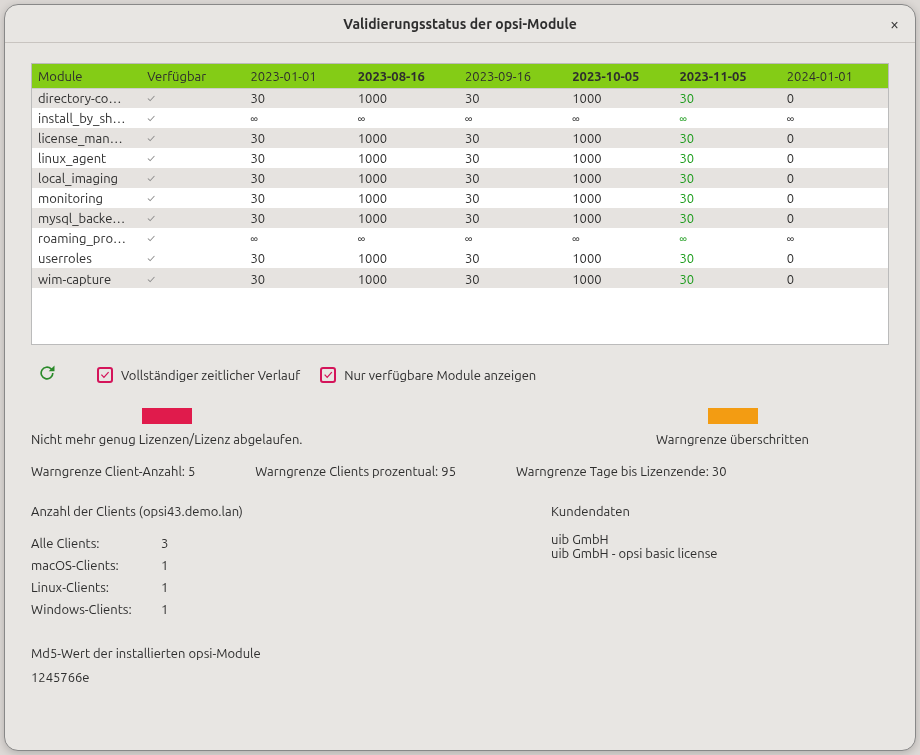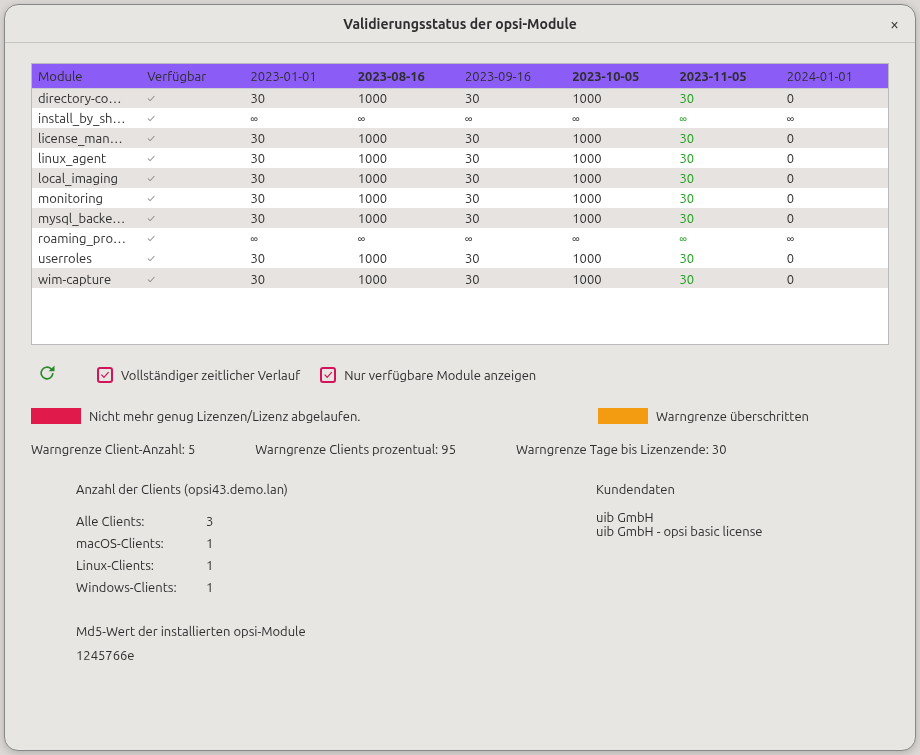--- a/index.html
+++ b/index.html
@@ -64,21 +64,21 @@
     }
     th, td {
       text-align: left;
       padding: 2px 6px;
       height: 20px;
       white-space: nowrap;
       overflow: hidden;
       text-overflow: ellipsis;
     }
     th {
-      background: #8b5cf6;
+      background: #84cc16;
       font-weight: 400;
       border-bottom: 1px solid #ccc;
       height: 24px;
     }
     th.bold-col { font-weight: 700; }
     tr.odd { background: #e6e3e0; }
     tr.even { background: #fff; }
     .col-module { width: 108px; max-width: 108px; }
     .col-avail { width: 102px; }
     .col-date { width: 106px; }
@@ -118,38 +118,38 @@
       color: #d4145a;
       font-size: 12px;
       font-weight: bold;
     }
     .legend {
       display: flex;
       gap: 80px;
       margin: 14px 0 10px 0;
       align-items: center;
     }
-    .legend-item { display: flex; align-items: center; gap: 8px; }
+    .legend-item { display: flex; align-items: center; gap: 8px; flex-direction: column; }
     .swatch {
       width: 50px;
       height: 16px;
     }
     .swatch.red { background: #e01b4c; }
     .swatch.orange { background: #f39c12; }
     .warn-row {
       display: flex;
       gap: 60px;
       margin: 8px 0 20px 0;
     }
     .info-cols {
       display: flex;
       gap: 80px;
       margin-top: 6px;
     }
-    .info-left { flex: 0 0 440px; margin-left: 45px; }
+    .info-left { flex: 0 0 440px; }
     .info-title { margin-bottom: 14px; }
     .client-table {
       margin-top: 4px;
     }
     .client-table tr td { padding: 4px 0; }
     .client-table td:first-child { width: 130px; }
     .md5-section { margin-top: 26px; }
     .md5-label { margin-bottom: 10px; }
     .footer {
       display: flex;

